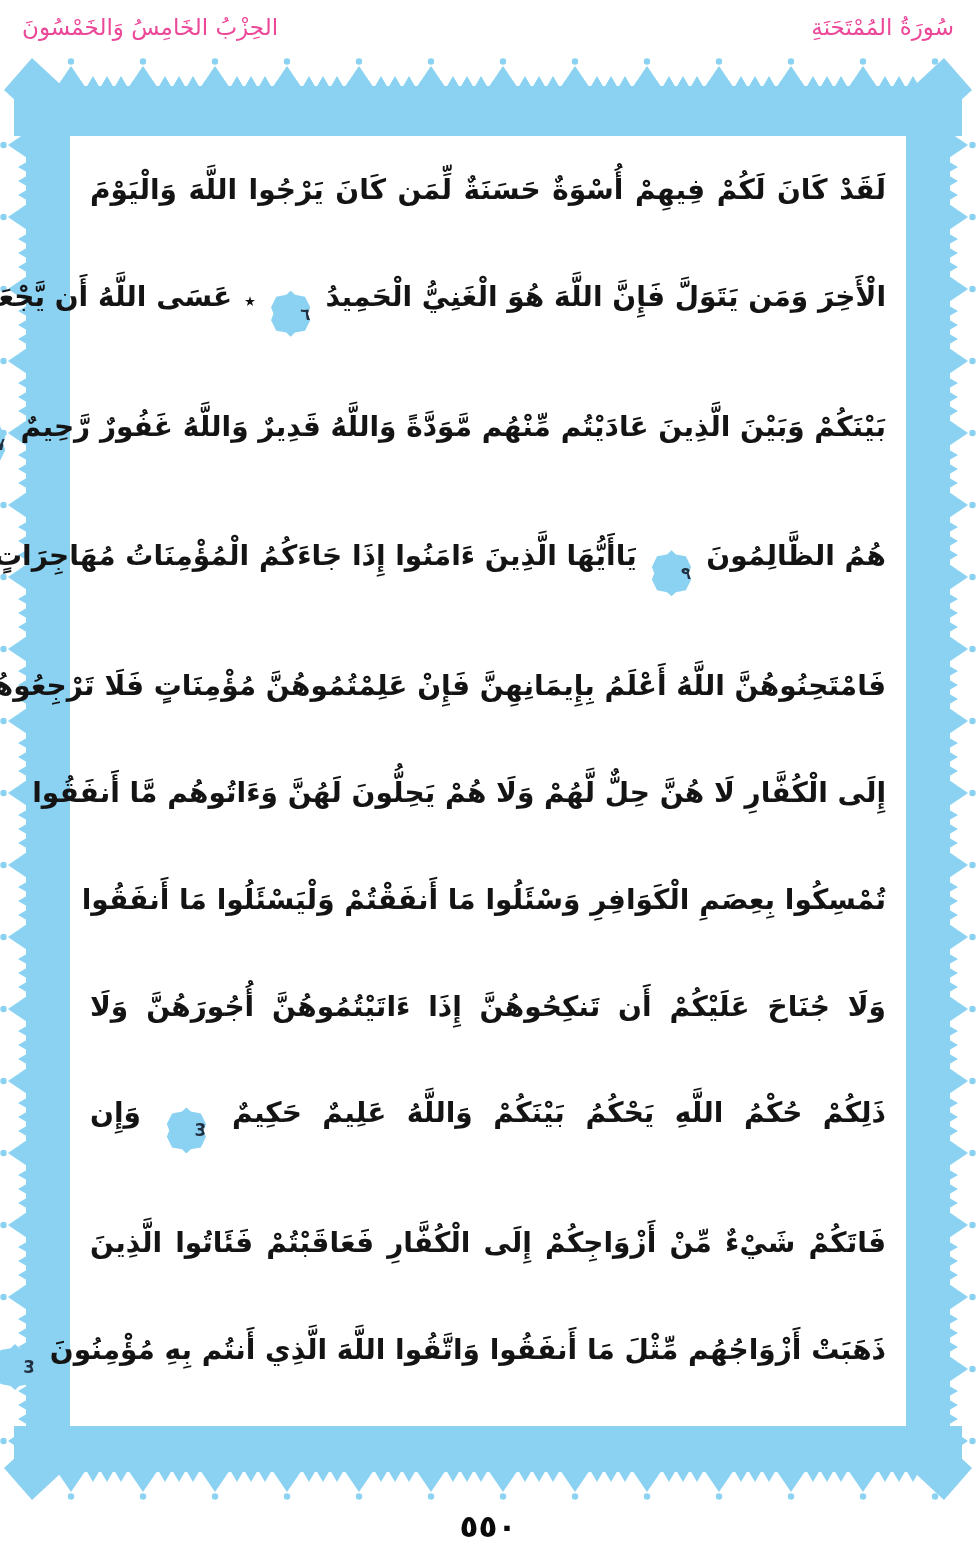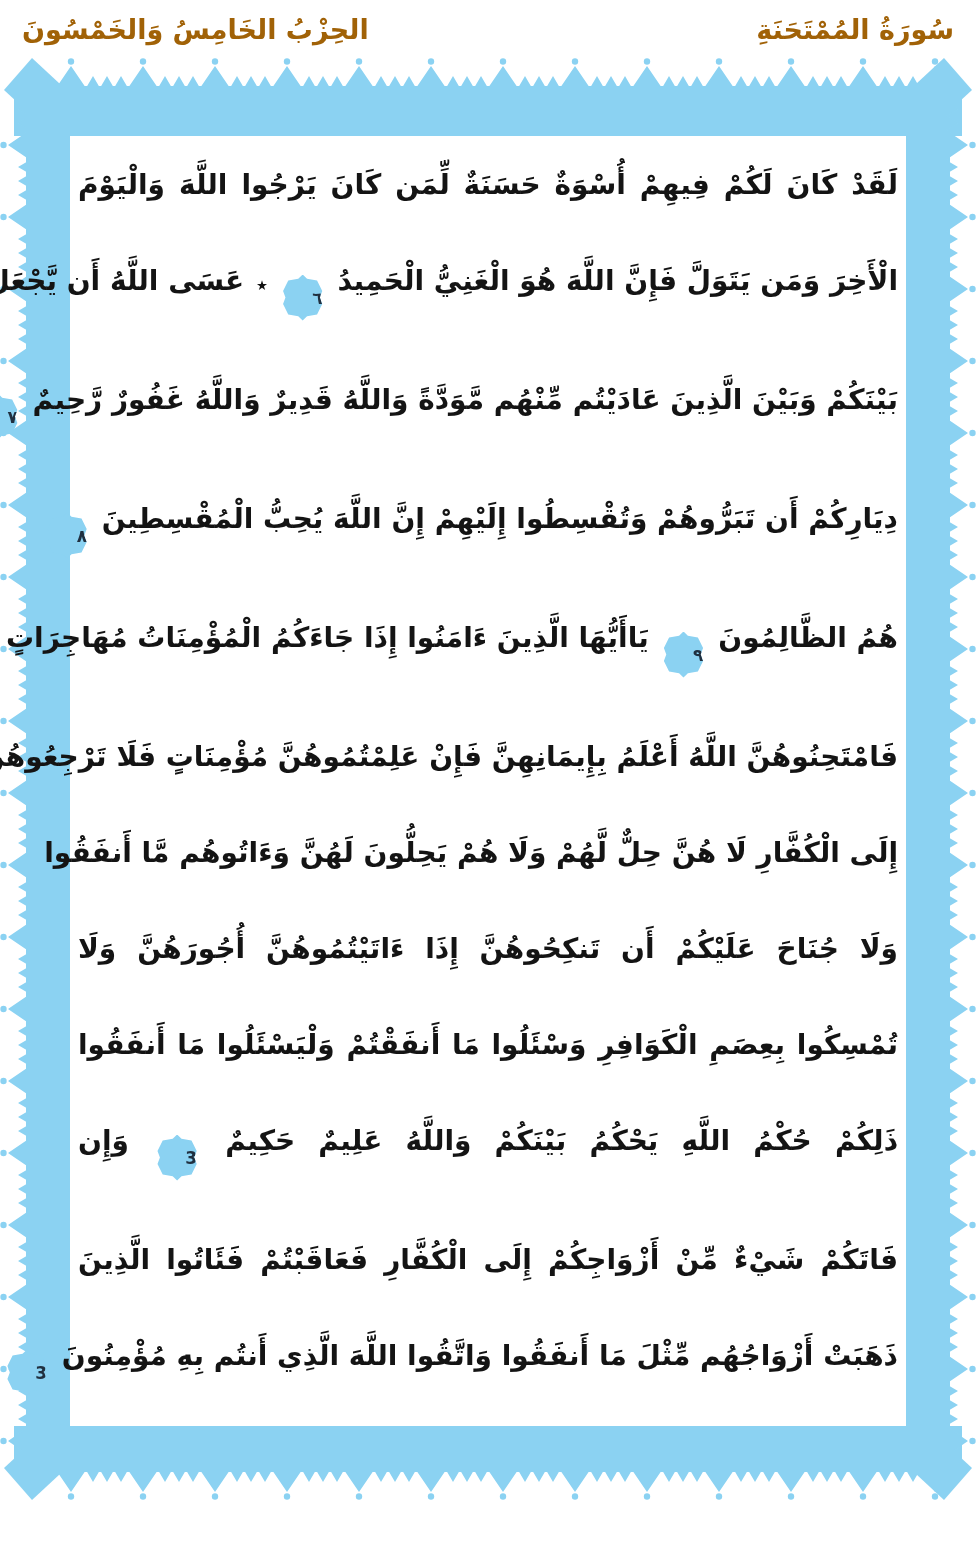--- a/index.html
+++ b/index.html
@@ -14,22 +14,22 @@
   }
   
   .header {
     position: absolute; top: 6px; right: 0; left: 0;
     height: 52px;
     display: flex; justify-content: space-between; align-items: flex-start;
     padding: 4px 22px 0 22px;
     direction: rtl;
   }
   .header .h-txt {
-    font-size: 27px; font-weight: bold; line-height: 1.5;
-    color: #a16207; white-space: nowrap;
+    font-size: 23px; font-weight: normal; line-height: 1.5;
+    color: #ec4899; white-space: nowrap;
   }
   
   .frame-svg { position: absolute; inset: 0; width: 976px; height: 1546px; }
   .fb { fill: var(--frame-blue); }
   
   .text-area {
     position: absolute;
     left: 70px; top: 136px;
     width: 836px; height: 1290px;
     display: flex; flex-direction: column; justify-content: space-around;
@@ -37,21 +37,21 @@
   }
   .qline {
     text-align: justify;
     text-align-last: justify;
     -moz-text-align-last: justify;
     white-space: nowrap;
     overflow: visible;
     font-size: 28px;
     font-weight: bold;
     line-height: 1.25;
-    padding: 0 8px;
+    padding: 0 20px;
     color: var(--ink);
   }
   .qtext { letter-spacing: 0; }
   .ayah-marker {
     display: inline-block;
     min-width: 40px; height: 46px;
     margin: 0 5px;
     background: var(--frame-blue);
     clip-path: polygon(50% 0%, 61% 9%, 86% 13%, 99% 36%, 93% 50%, 99% 64%, 86% 87%, 61% 91%, 50% 100%, 39% 91%, 14% 87%, 1% 64%, 7% 50%, 1% 36%, 14% 13%, 39% 9%);
     color: #203040;
@@ -119,25 +119,25 @@
     <polygon class="fb" points="4,90 32,58 60,84 30,114"></polygon>
     <polygon class="fb" points="972,90 944,58 916,84 946,114"></polygon>
     <polygon class="fb" points="4,1468 32,1500 60,1474 30,1444"></polygon>
     <polygon class="fb" points="972,1468 944,1500 916,1474 946,1444"></polygon>
   </svg>
 
   <div class="text-area">
       <div class="qline"><span class="qtext">لَقَدْ كَانَ لَكُمْ فِيهِمْ أُسْوَةٌ حَسَنَةٌ لِّمَن كَانَ يَرْجُوا اللَّهَ وَالْيَوْمَ</span> </div>
       <div class="qline"><span class="qtext">الْأَخِرَ وَمَن يَتَوَلَّ فَإِنَّ اللَّهَ هُوَ الْغَنِيُّ الْحَمِيدُ</span> <span class="ayah-marker">٦</span> <span class="hizb-star">٭</span> <span class="qtext">عَسَى اللَّهُ أَن يَّجْعَلَ</span> </div>
       <div class="qline"><span class="qtext">بَيْنَكُمْ وَبَيْنَ الَّذِينَ عَادَيْتُم مِّنْهُم مَّوَدَّةً وَاللَّهُ قَدِيرٌ وَاللَّهُ غَفُورٌ رَّحِيمٌ</span> <span class="ayah-marker">٧</span> </div>
-      <div class="qline"><span class="qtext">دِيَارِكُمْ أَن تَبَرُّوهُمْ وَتُقْسِطُوا إِلَيْهِمْ إِنَّ اللَّهَ يُحِبُّ الْمُقْسِطِينَ</span> <span class="ayah-marker">٨</span> </div>
       <div class="qline"><span class="qtext">هُمُ الظَّالِمُونَ</span> <span class="ayah-marker">٩</span> <span class="qtext">يَاأَيُّهَا الَّذِينَ ءَامَنُوا إِذَا جَاءَكُمُ الْمُؤْمِنَاتُ مُهَاجِرَاتٍ</span> </div>
       <div class="qline"><span class="qtext">فَامْتَحِنُوهُنَّ اللَّهُ أَعْلَمُ بِإِيمَانِهِنَّ فَإِنْ عَلِمْتُمُوهُنَّ مُؤْمِنَاتٍ فَلَا تَرْجِعُوهُنَّ</span> </div>
       <div class="qline"><span class="qtext">إِلَى الْكُفَّارِ لَا هُنَّ حِلٌّ لَّهُمْ وَلَا هُمْ يَحِلُّونَ لَهُنَّ وَءَاتُوهُم مَّا أَنفَقُوا</span> </div>
+      <div class="qline"><span class="qtext">تُمْسِكُوا بِعِصَمِ الْكَوَافِرِ وَسْئَلُوا مَا أَنفَقْتُمْ وَلْيَسْئَلُوا مَا أَنفَقُوا</span> </div>
       <div class="qline"><span class="qtext">وَلَا جُنَاحَ عَلَيْكُمْ أَن تَنكِحُوهُنَّ إِذَا ءَاتَيْتُمُوهُنَّ أُجُورَهُنَّ وَلَا</span> </div>
-      <div class="qline"><span class="qtext">تُمْسِكُوا بِعِصَمِ الْكَوَافِرِ وَسْئَلُوا مَا أَنفَقْتُمْ وَلْيَسْئَلُوا مَا أَنفَقُوا</span> </div>
       <div class="qline"><span class="qtext">ذَلِكُمْ حُكْمُ اللَّهِ يَحْكُمُ بَيْنَكُمْ وَاللَّهُ عَلِيمٌ حَكِيمٌ</span> <span class="ayah-marker">3</span> <span class="qtext">وَإِن</span> </div>
       <div class="qline"><span class="qtext">فَاتَكُمْ شَيْءٌ مِّنْ أَزْوَاجِكُمْ إِلَى الْكُفَّارِ فَعَاقَبْتُمْ فَئَاتُوا الَّذِينَ</span> </div>
       <div class="qline"><span class="qtext">ذَهَبَتْ أَزْوَاجُهُم مِّثْلَ مَا أَنفَقُوا وَاتَّقُوا اللَّهَ الَّذِي أَنتُم بِهِ مُؤْمِنُونَ</span> <span class="ayah-marker">3</span> </div>
     </div>
 
+  <div class="page-number">٥٥٠</div>
 
 </div>
 
 </body></html>

